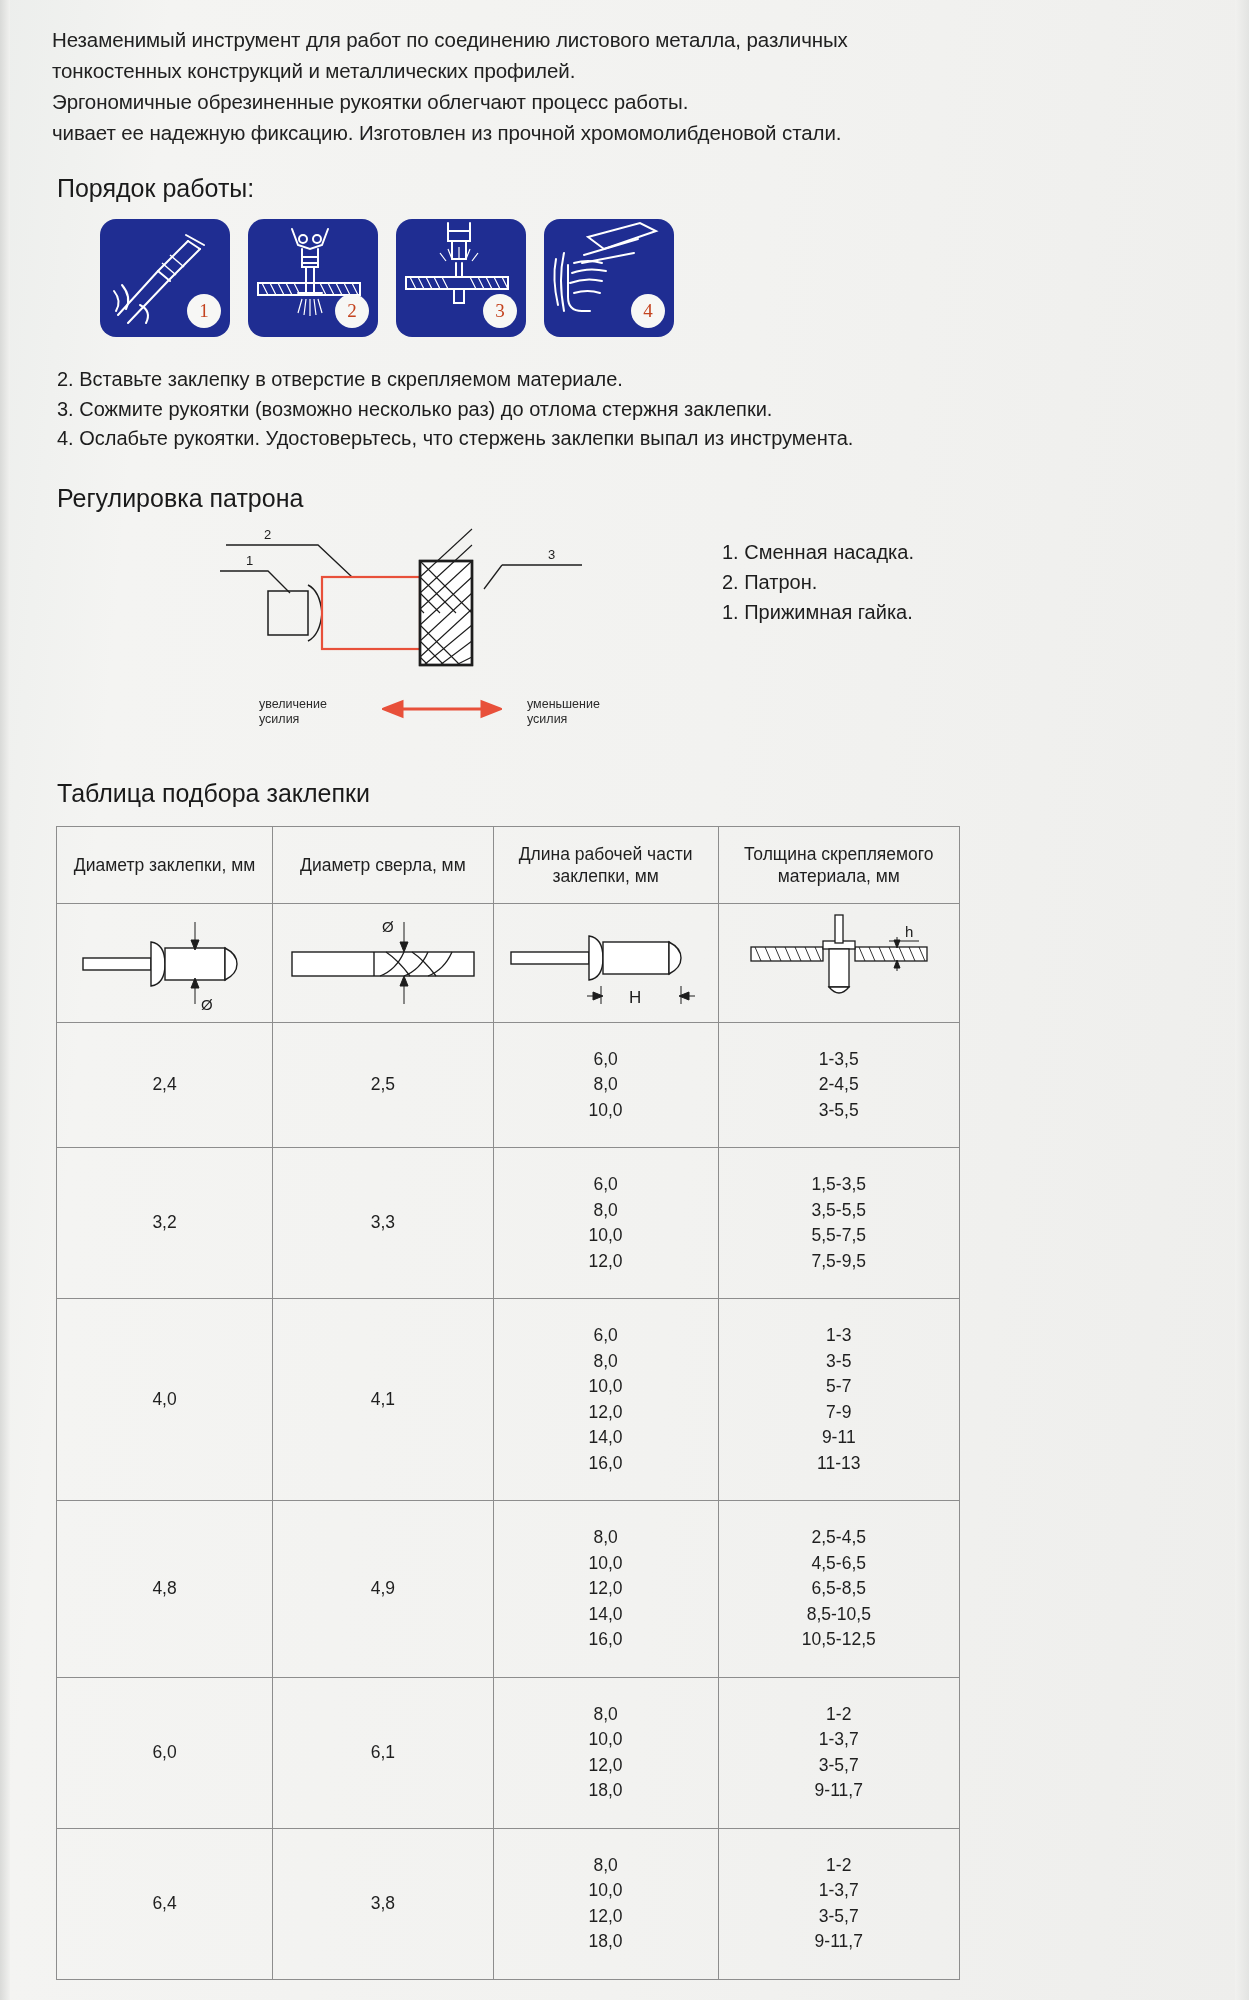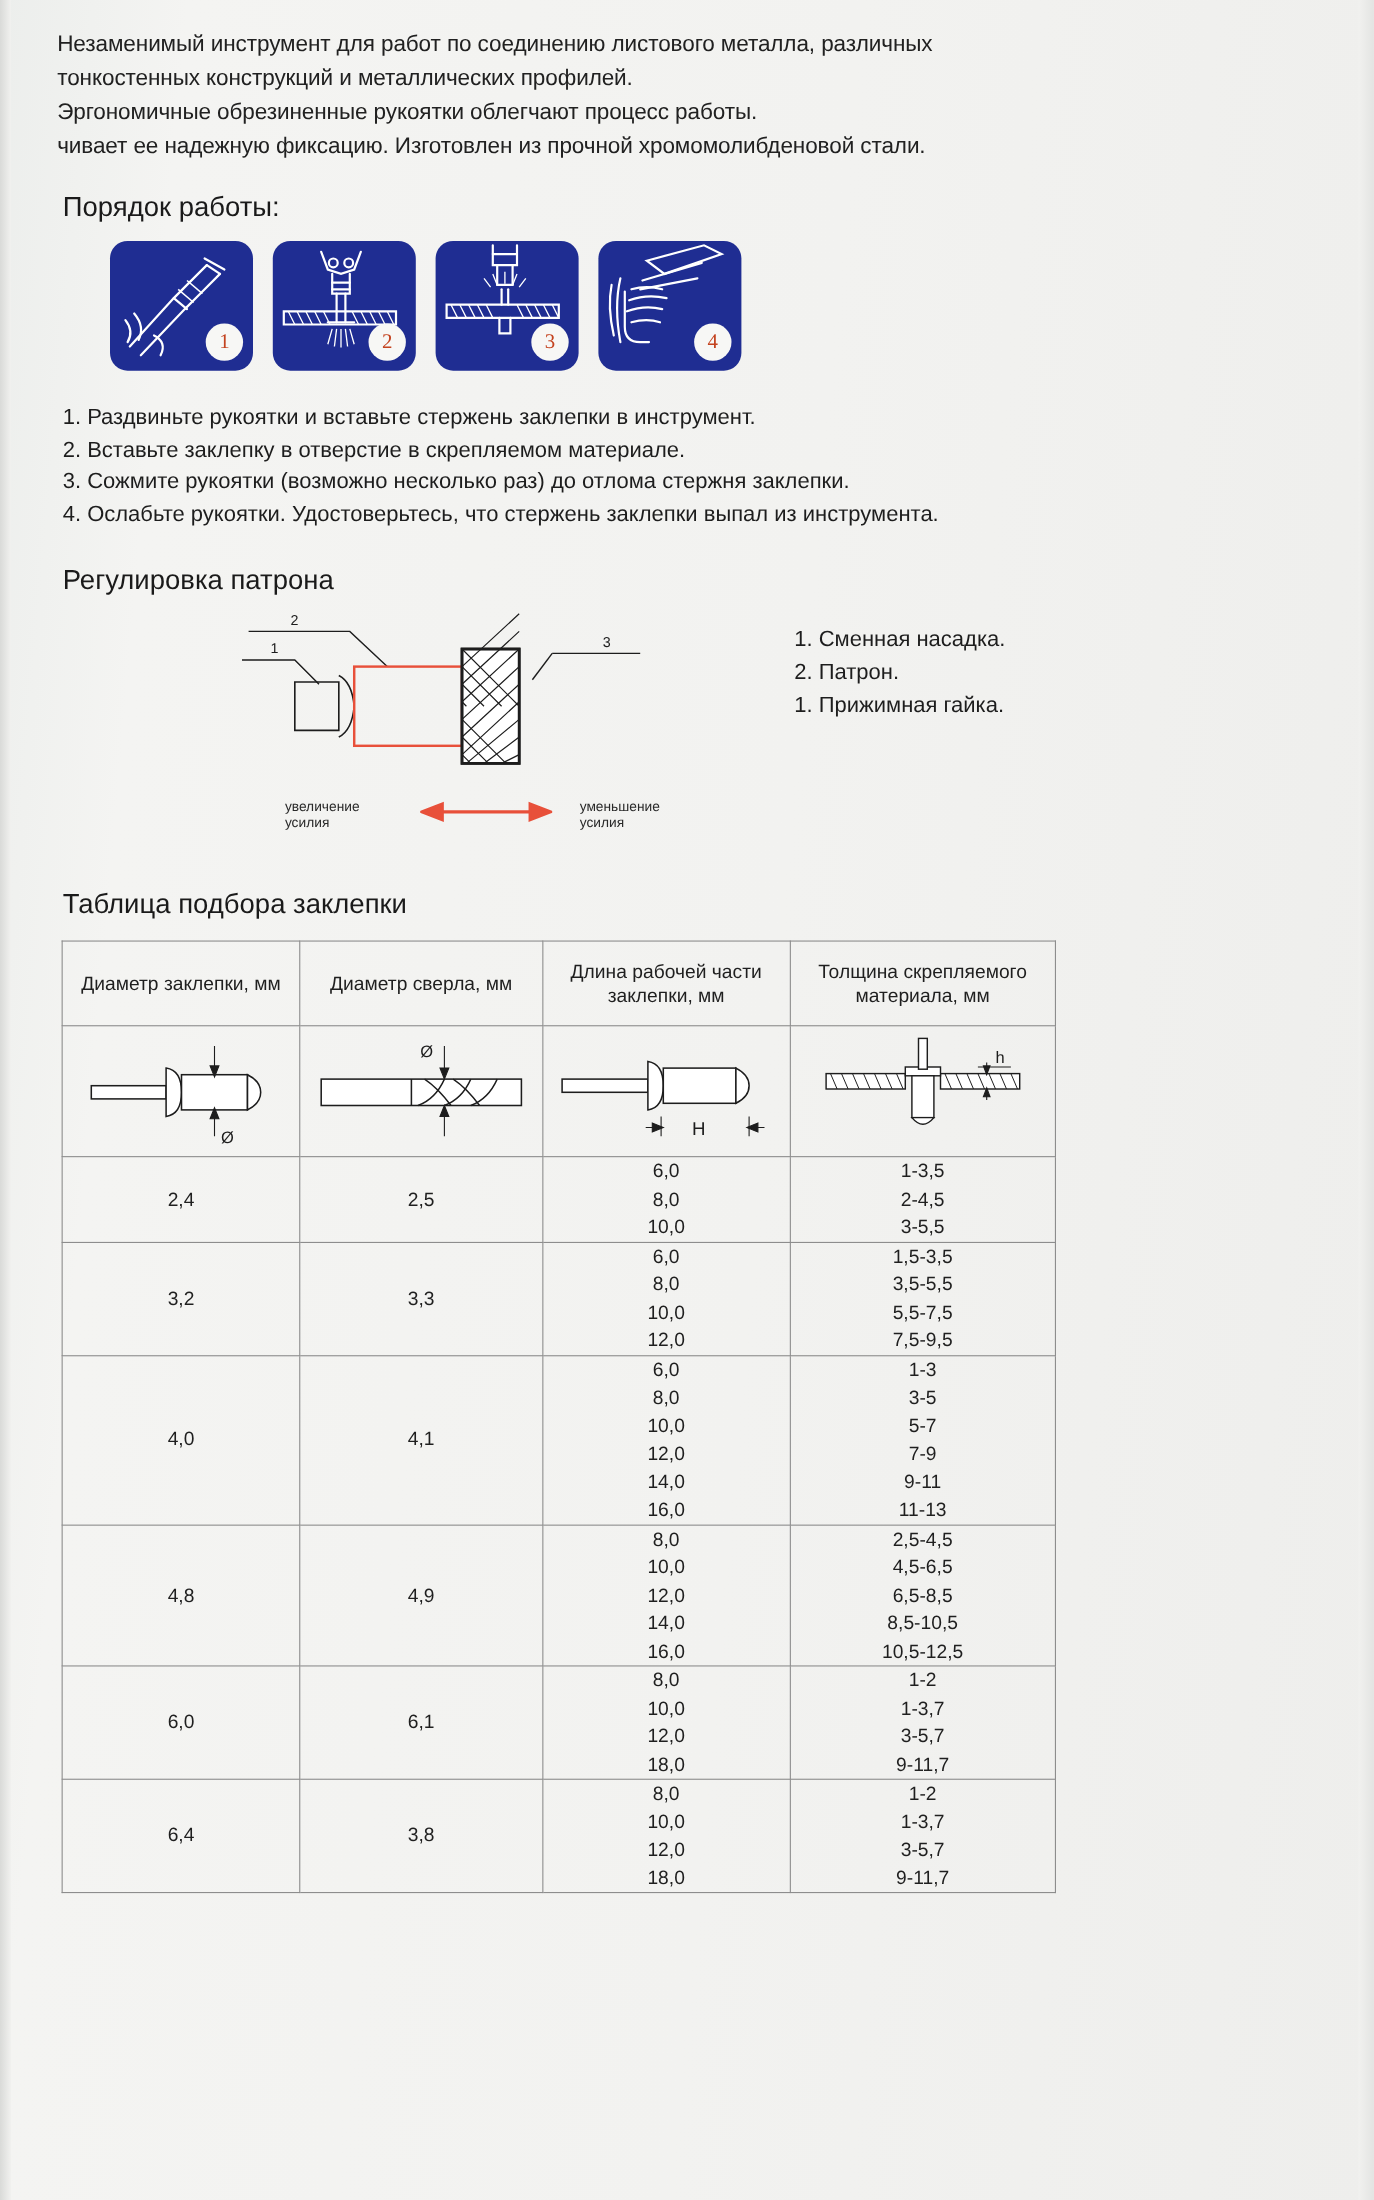--- a/index.html
+++ b/index.html
@@ -62,21 +62,21 @@
     border-collapse:collapse;width:904px;margin:0 0 0 4px;
     background:transparent;
   }
   table.rivet th,table.rivet td{
     border:1px solid #8d8d8d;
     text-align:center;vertical-align:middle;
     font-size:17.5px;color:#1f1f1f;font-weight:normal;
   }
   table.rivet th{height:68px;padding:4px 8px;line-height:22px;}
   tr.icons td{height:118px;padding:0;}
-  tr.data td{padding:0 6px;line-height:25.5px;}
+  tr.data td{padding:24px 6px;line-height:25.5px;}
   td.multi{white-space:pre-line;}
   .c1{width:216px;}
   .c2{width:222px;}
   .c3{width:226px;}
   .c4{width:240px;}
   .iconcell{position:relative;width:100%;height:116px;}
   .iconcell svg{position:absolute;left:50%;top:50%;transform:translate(-50%,-50%);}
 </style>
 </head>
 <body>
@@ -177,21 +177,20 @@
             <path d="M12 40 Q8 60 14 86"></path>
             <path d="M20 34 Q14 60 20 92"></path>
           </g>
         </svg>
         <div class="badge">4</div>
       </div>
 
     </div>
 
     <div class="steps">
-      <div>1. Раздвиньте рукоятки и вставьте стержень заклепки в инструмент.</div>
       <div>2. Вставьте заклепку в отверстие в скрепляемом материале.</div>
       <div>3. Сожмите рукоятки (возможно несколько раз) до отлома стержня заклепки.</div>
       <div>4. Ослабьте рукоятки. Удостоверьтесь, что стержень заклепки выпал из инструмента.</div>
     </div>
 
     <div class="sec-title t2">Регулировка патрона</div>
 
     <div class="chuck-wrap">
       <div class="chuck-fig">
         <svg width="500" height="170" viewBox="0 0 500 170">

